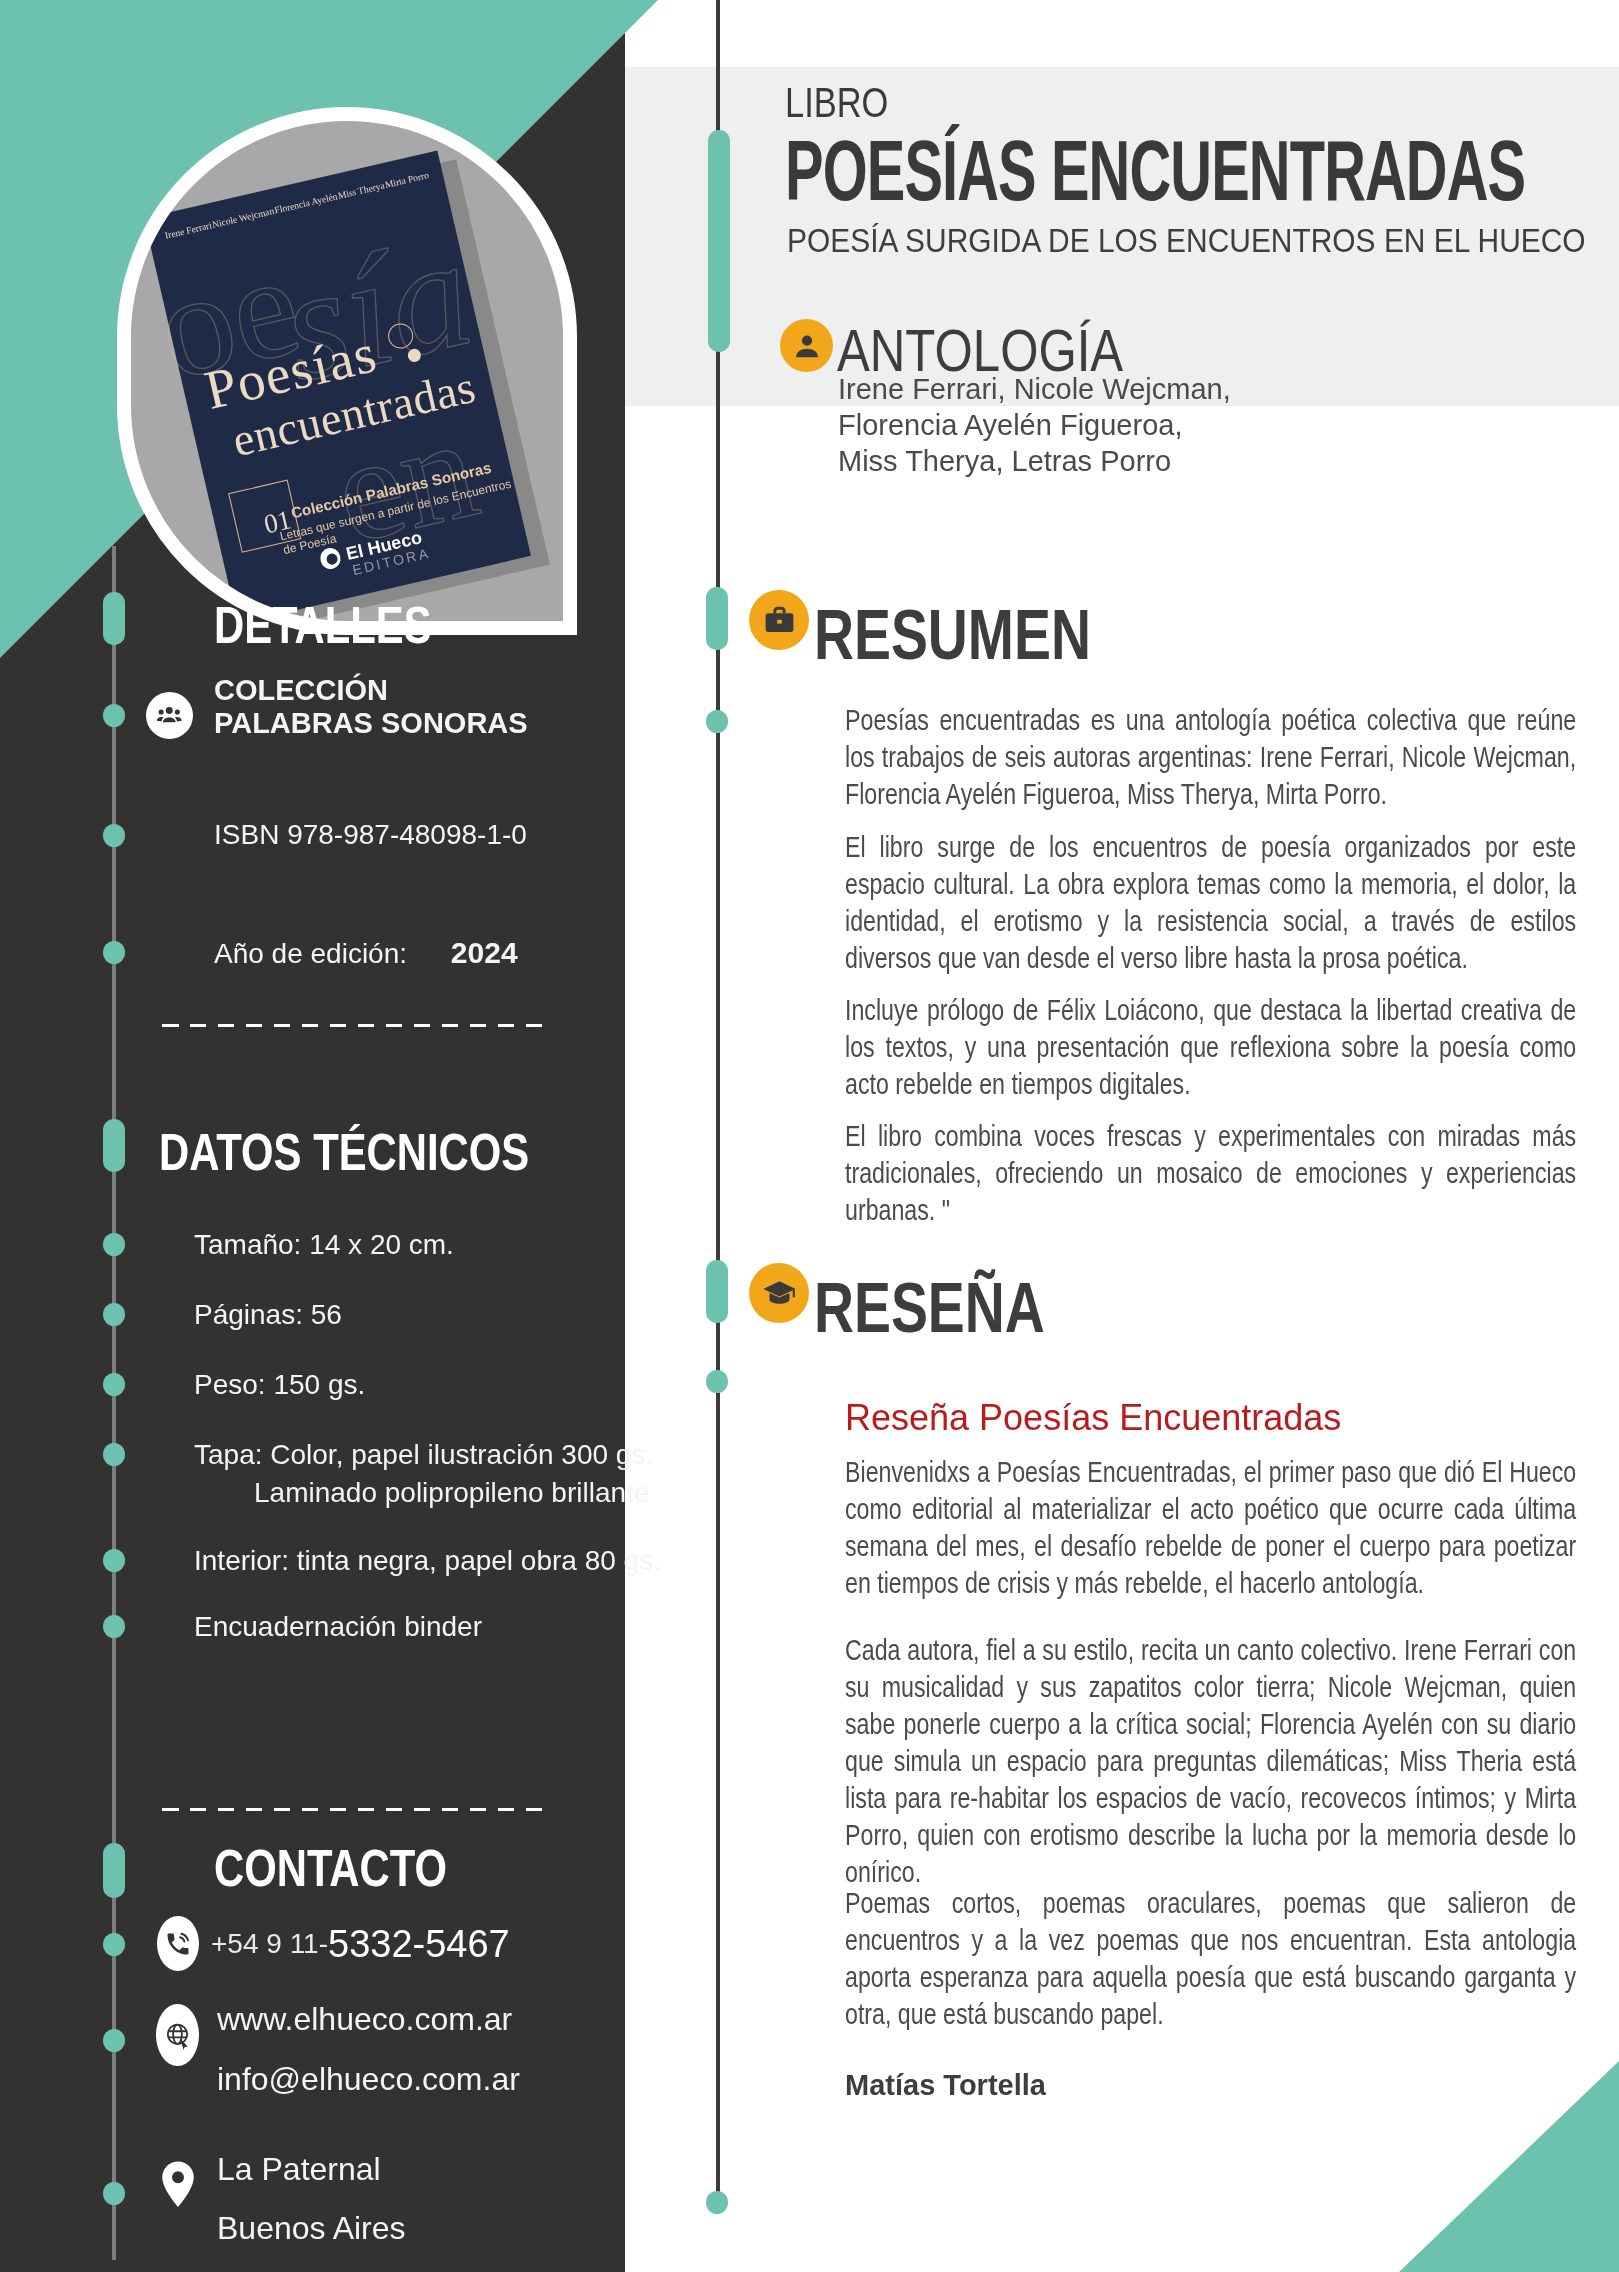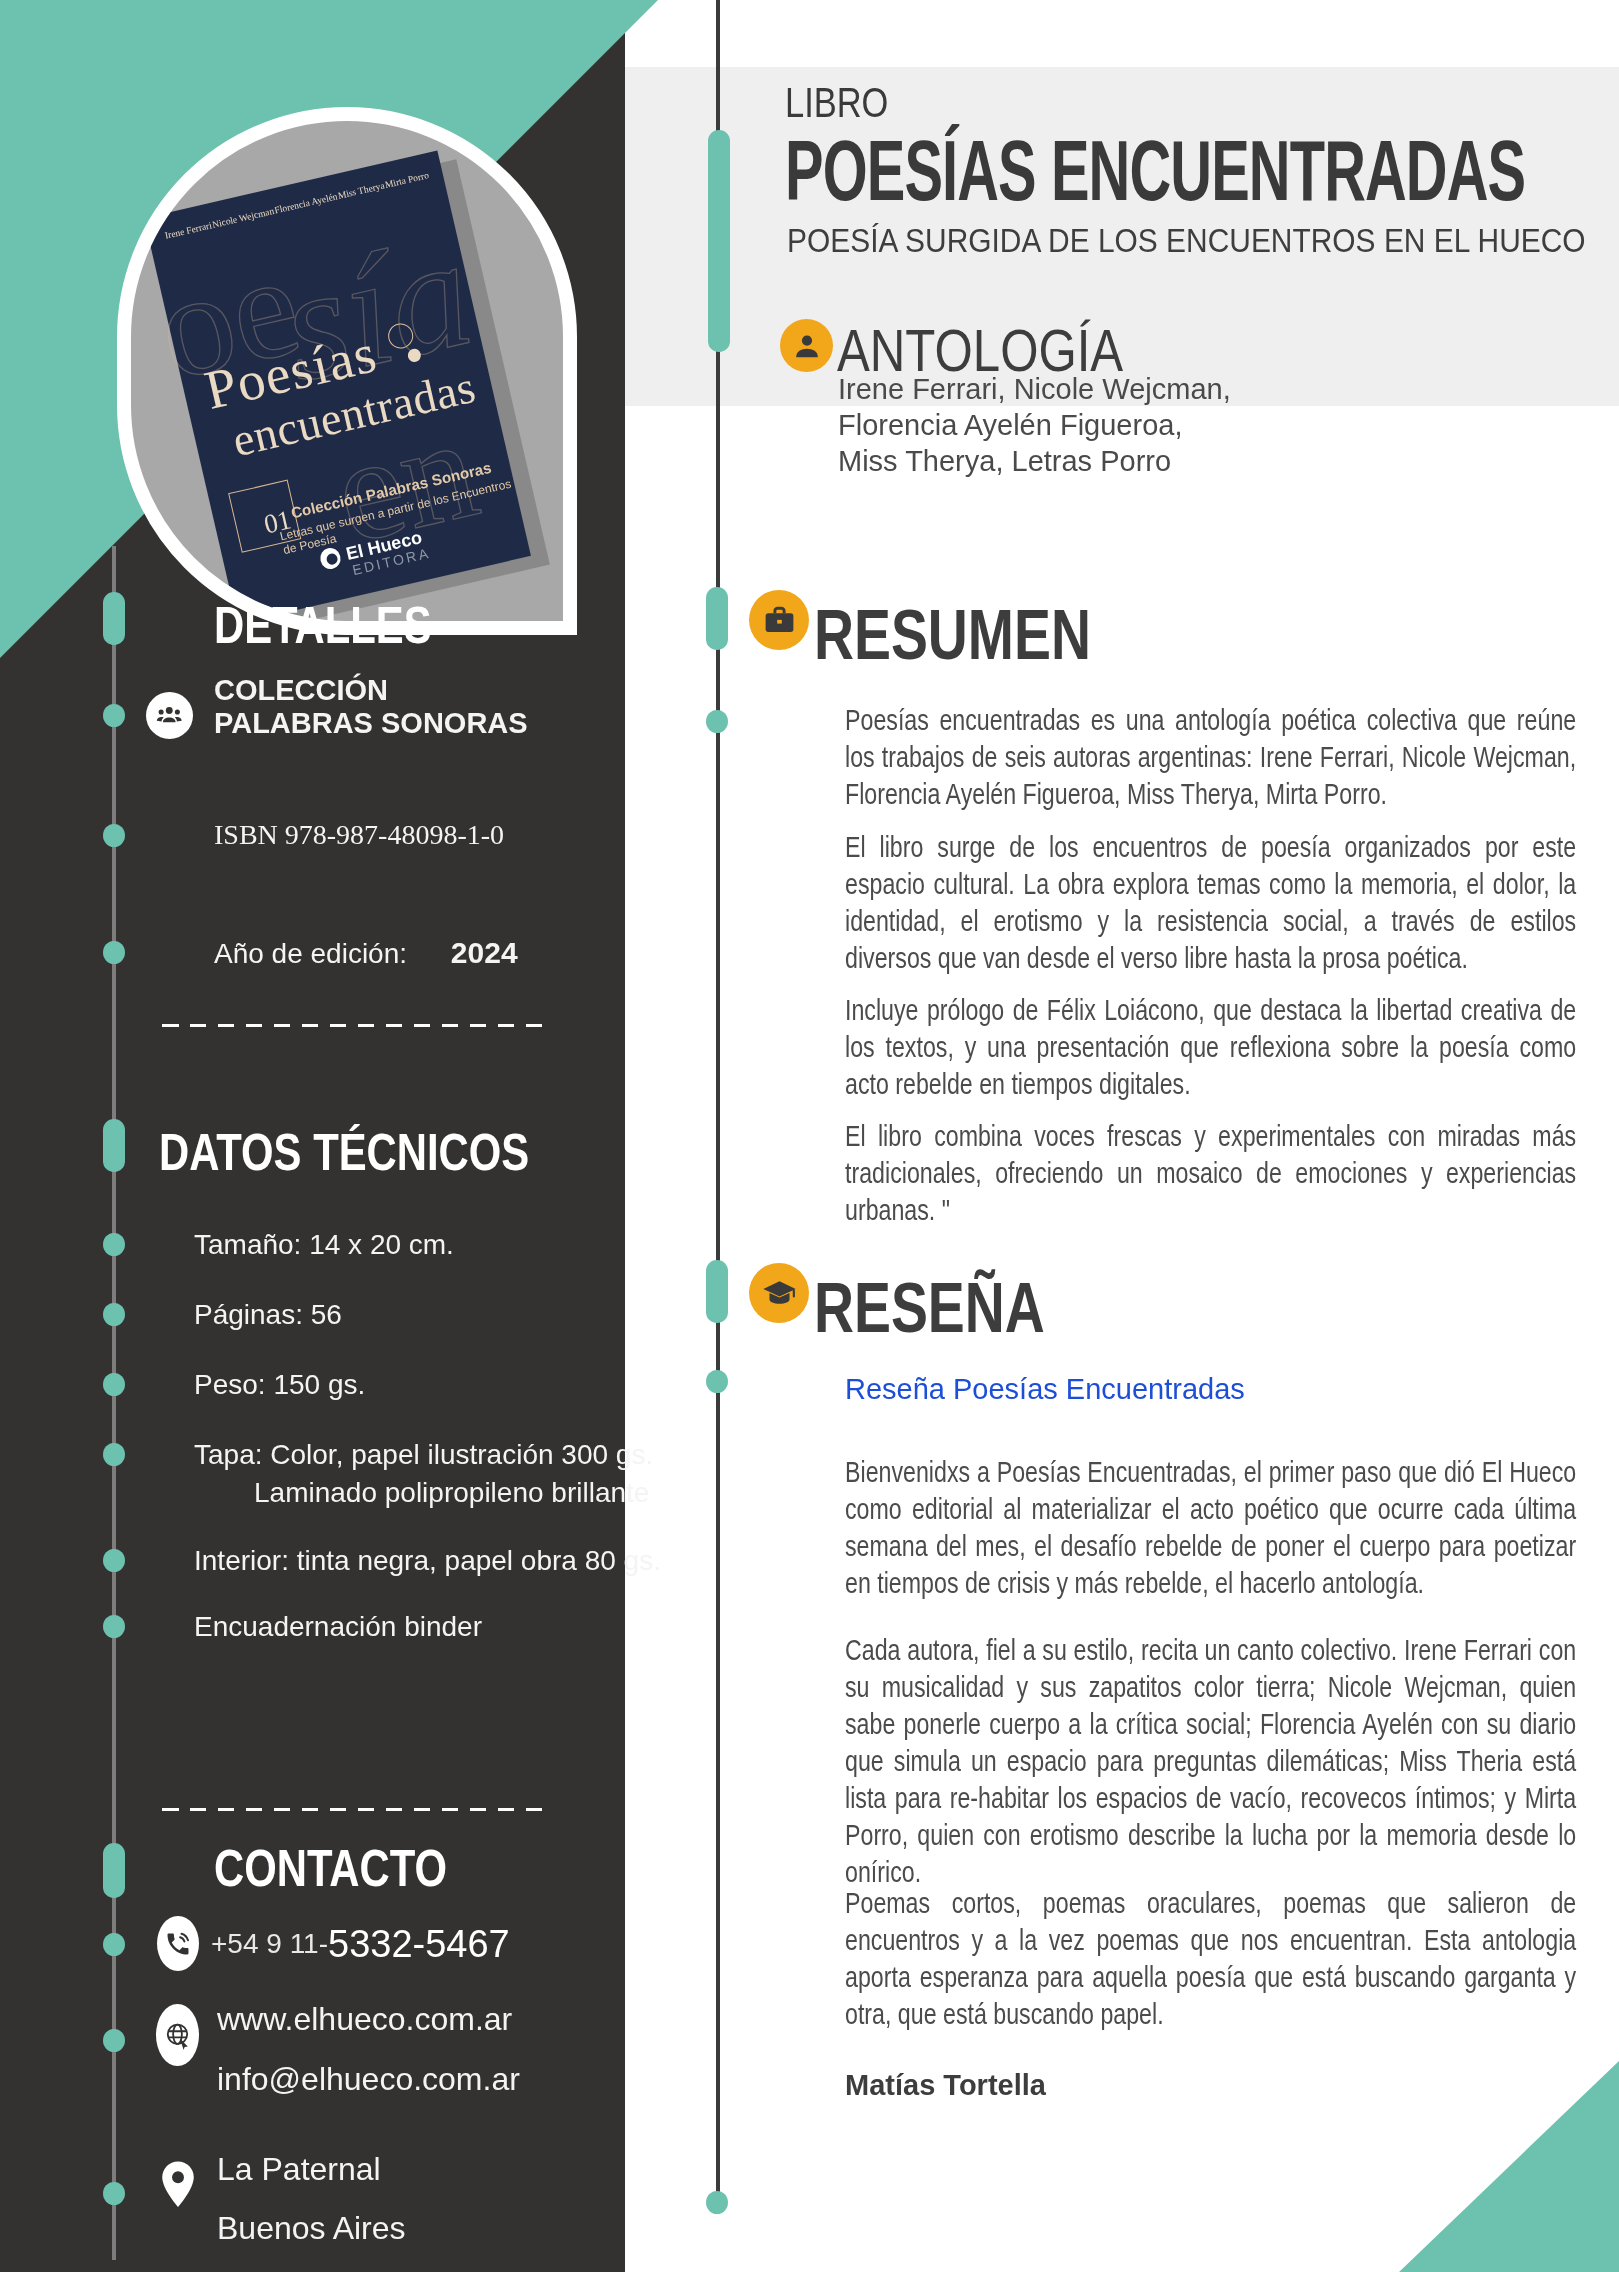--- a/index.html
+++ b/index.html
@@ -63,21 +63,21 @@
   .subtitle { position:absolute; left:787px; top:221px; color:#3e3e3e; font-size:34px; }
 
   .ycircle { position:absolute; background:#F2A71B; border-radius:50%; display:flex; align-items:center; justify-content:center; }
 
   .sec-heading { position:absolute; color:#3d3d3d; font-weight:bold; font-size:71px; }
   .ant-heading { position:absolute; left:837px; top:316px; color:#3d3d3d; font-size:60px; }
   .ant-authors { position:absolute; left:838px; top:371px; color:#4a4a4a; font-size:29px; line-height:36px; }
 
   .body-par { position:absolute; left:845px; width:914px; color:#4b4b4b; font-size:29px; line-height:37px;
     text-align:justify; transform:scaleX(0.8); transform-origin:0 0; }
-  .body-line { position:absolute; left:845px; color:#1d4ed8; font-size:29px; }
+  .body-line { position:absolute; left:845px; color:#b91c1c; font-size:36px;margin-top:24px; }
   .signature { position:absolute; left:845px; top:2069px; color:#3d3d3d; font-size:29px; font-weight:bold; }
 
   .contact-text { position:absolute; color:#f4f4f4; font-size:32px; }
   .phone-row { position:absolute; left:211px; top:1916px; height:56px; display:flex; align-items:center; }
   .phone-prefix { color:#e8e8e8; font-size:28px; }
   .phone-number { color:#ffffff; font-size:38px; }
   svg { display:block; }
 </style>
 </head>
 <body>
@@ -133,21 +133,21 @@
       <circle cx="18.4" cy="9.4" r="2"></circle>
       <path d="M21.8 16.4c0-2-1.7-3.1-3.7-3.1-.6 0-1.2.1-1.7.3 1 1 1.6 2.1 1.6 3.3z"></path>
     </svg>
   </div>
   <div class="side-item b" style="left:214px; top:674px;">
     <div>COLECCIÓN</div>
     <div>PALABRAS SONORAS</div>
   </div>
 
   <div class="dot" style="left:103px; top:824px;"></div>
-  <div class="side-item" style="left:214px; top:818px;font-family:Liberation Serif, serif;">ISBN 978-987-48098-1-0</div>
+  <div class="side-item" style="left:214px; top:818px;">ISBN 978-987-48098-1-0</div>
 
   <div class="dot" style="left:103px; top:941px;"></div>
   <div class="side-item" style="left:214px; top:935px;">
     <span>Año de edición:</span>
     <span style="font-weight:bold; font-size:30px;margin-left:36px;">2024</span>
   </div>
 
   <div class="dashed" style="top:1024px;"></div>
 
   <div class="pill" style="left:103px; top:1119px; height:53px;"></div>

